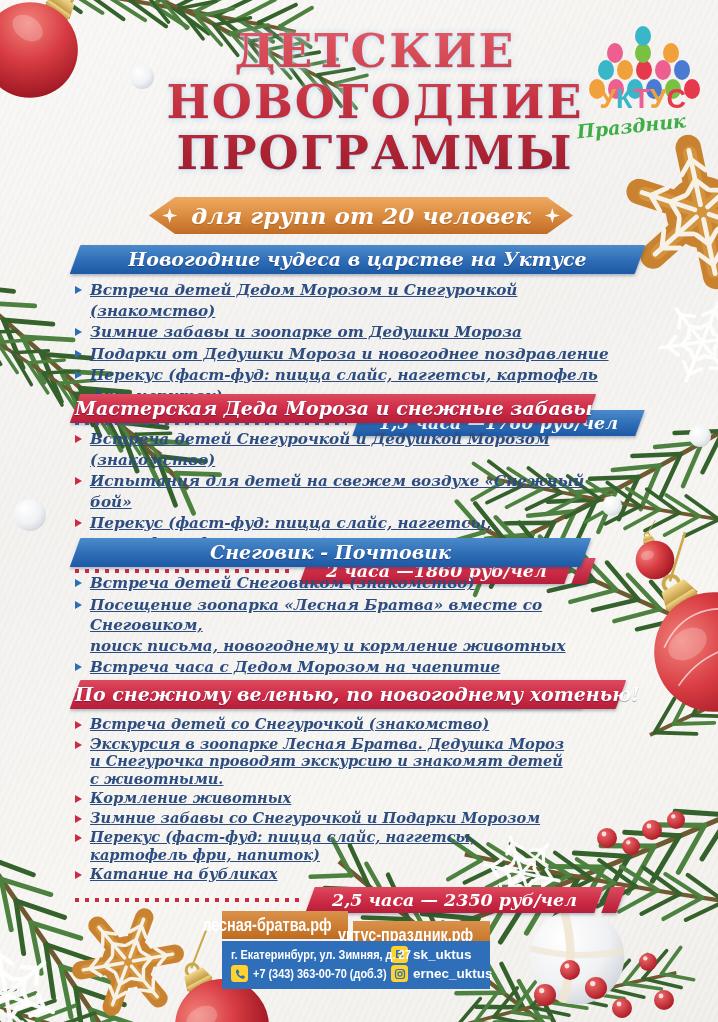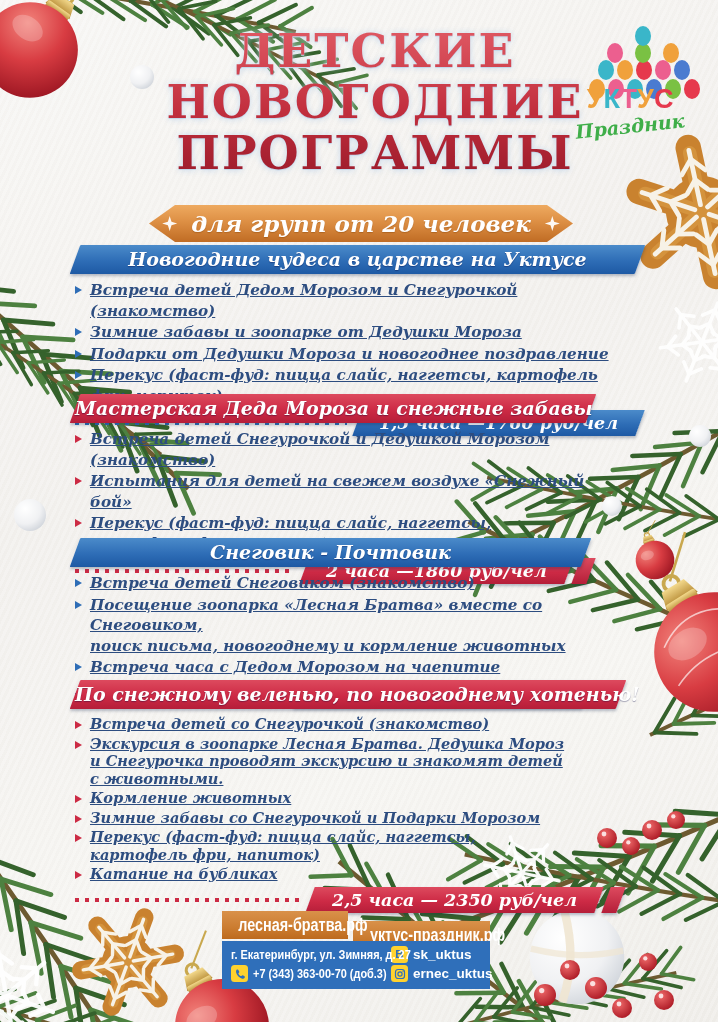--- a/index.html
+++ b/index.html
@@ -16,28 +16,28 @@
     font-weight:bold;font-size:46px;letter-spacing:2px;
     background:linear-gradient(180deg,#e05a64 0%,#c22f3e 55%,#9c1b2b 100%);
     -webkit-background-clip:text;background-clip:text;color:transparent;
     filter:drop-shadow(0 1px 0 #c5d8ea) drop-shadow(0 0 3px rgba(190,212,234,.85));padding-left:16px;}
   .title div{white-space:nowrap;}
 
   
   .ribbon{position:absolute;top:197px;left:149px;width:424px;height:37px;
     background:linear-gradient(180deg,#eeaa60 0%,#dd8f44 45%,#c06c24 100%);
     clip-path:polygon(0 50%,26px 0,calc(100% - 26px) 0,100% 50%,calc(100% - 26px) 100%,26px 100%);
-    display:flex;align-items:center;justify-content:center;gap:14px;margin-top:8px;}
+    display:flex;align-items:center;justify-content:center;gap:14px;}
   .ribbon .txt{color:#fff;font-style:italic;font-weight:bold;font-size:23px;white-space:nowrap;
     text-shadow:0 1px 1px rgba(120,60,0,.35);}
   .spark{width:15px;height:15px;background:#fff;opacity:.95;
     clip-path:polygon(50% 0,62% 38%,100% 50%,62% 62%,50% 100%,38% 62%,0 50%,38% 38%);}
 
   
-  .logo-text{position:absolute;top:86px;left:574px;width:112px;text-align:center;z-index:2;
+  .logo-text{position:absolute;top:86px;left:574px;width:112px;text-align:right;z-index:2;
     font-family:"Liberation Sans",sans-serif;font-weight:bold;font-size:27px;letter-spacing:0;line-height:26px;}
   .logo-sub{display:block;font-family:"DejaVu Serif",serif;font-style:italic;font-weight:bold;
     font-size:19px;color:#3fae49;transform:rotate(-6deg);margin-top:1px;}
 
   
   .section{position:absolute;left:75px;}
   .s1{top:245px;width:565px;}
   .s2{top:394px;width:516px;}
   .s3{top:538px;width:511px;}
   .s4{top:680px;width:546px;}
@@ -66,21 +66,21 @@
   .red  .badge{background:linear-gradient(180deg,#dd4a5e 0%,#cd2a45 55%,#b51e39 100%);}
   .badge span{display:block;transform:skewX(20deg);color:#fff;font-style:italic;font-weight:bold;
     font-size:17.5px;line-height:26px;white-space:nowrap;text-align:center;}
   .s1 .badge{min-width:218px;}
   .tail{flex:none;width:15px;height:26px;margin-left:7px;transform:skewX(-20deg);
     background:linear-gradient(180deg,#dd4a5e,#b51e39);box-shadow:1px 2px 3px rgba(20,40,80,.3);}
 
   
   .sites{position:absolute;top:911px;left:222px;display:flex;gap:5px;font-family:"Liberation Sans",sans-serif;}
   .site-bar{height:28px;background:linear-gradient(180deg,#d9914a 0%,#cb7c30 60%,#bd6a1e 100%);
-    display:flex;align-items:center;justify-content:flex-start;}
+    display:flex;align-items:center;justify-content:flex-end;}
   .site-bar:nth-child(1){width:126px;}
   .site-bar:nth-child(2){width:137px;margin-top:10px;}
   .site-bar span{color:#fff;font-weight:bold;font-size:18px;white-space:nowrap;transform:scaleX(.8);}
   .info{position:absolute;top:941px;left:222px;width:268px;height:48px;background:#2f6fba;
     box-sizing:border-box;padding:5px 8px 17px 9px;display:grid;
     grid-template-columns:152px auto;grid-template-rows:1fr 1fr;column-gap:8px;row-gap:2px;
     font-family:"Liberation Sans",sans-serif;color:#fff;font-weight:bold;align-items:center;}
   .squeeze{display:inline-block;transform:scaleX(.84);transform-origin:left center;white-space:nowrap;font-size:13px;}
   .irow{display:flex;align-items:center;gap:5px;min-width:0;}
   .ficon{flex:none;width:17px;height:17px;border-radius:3.5px;background:#ffd22e;

